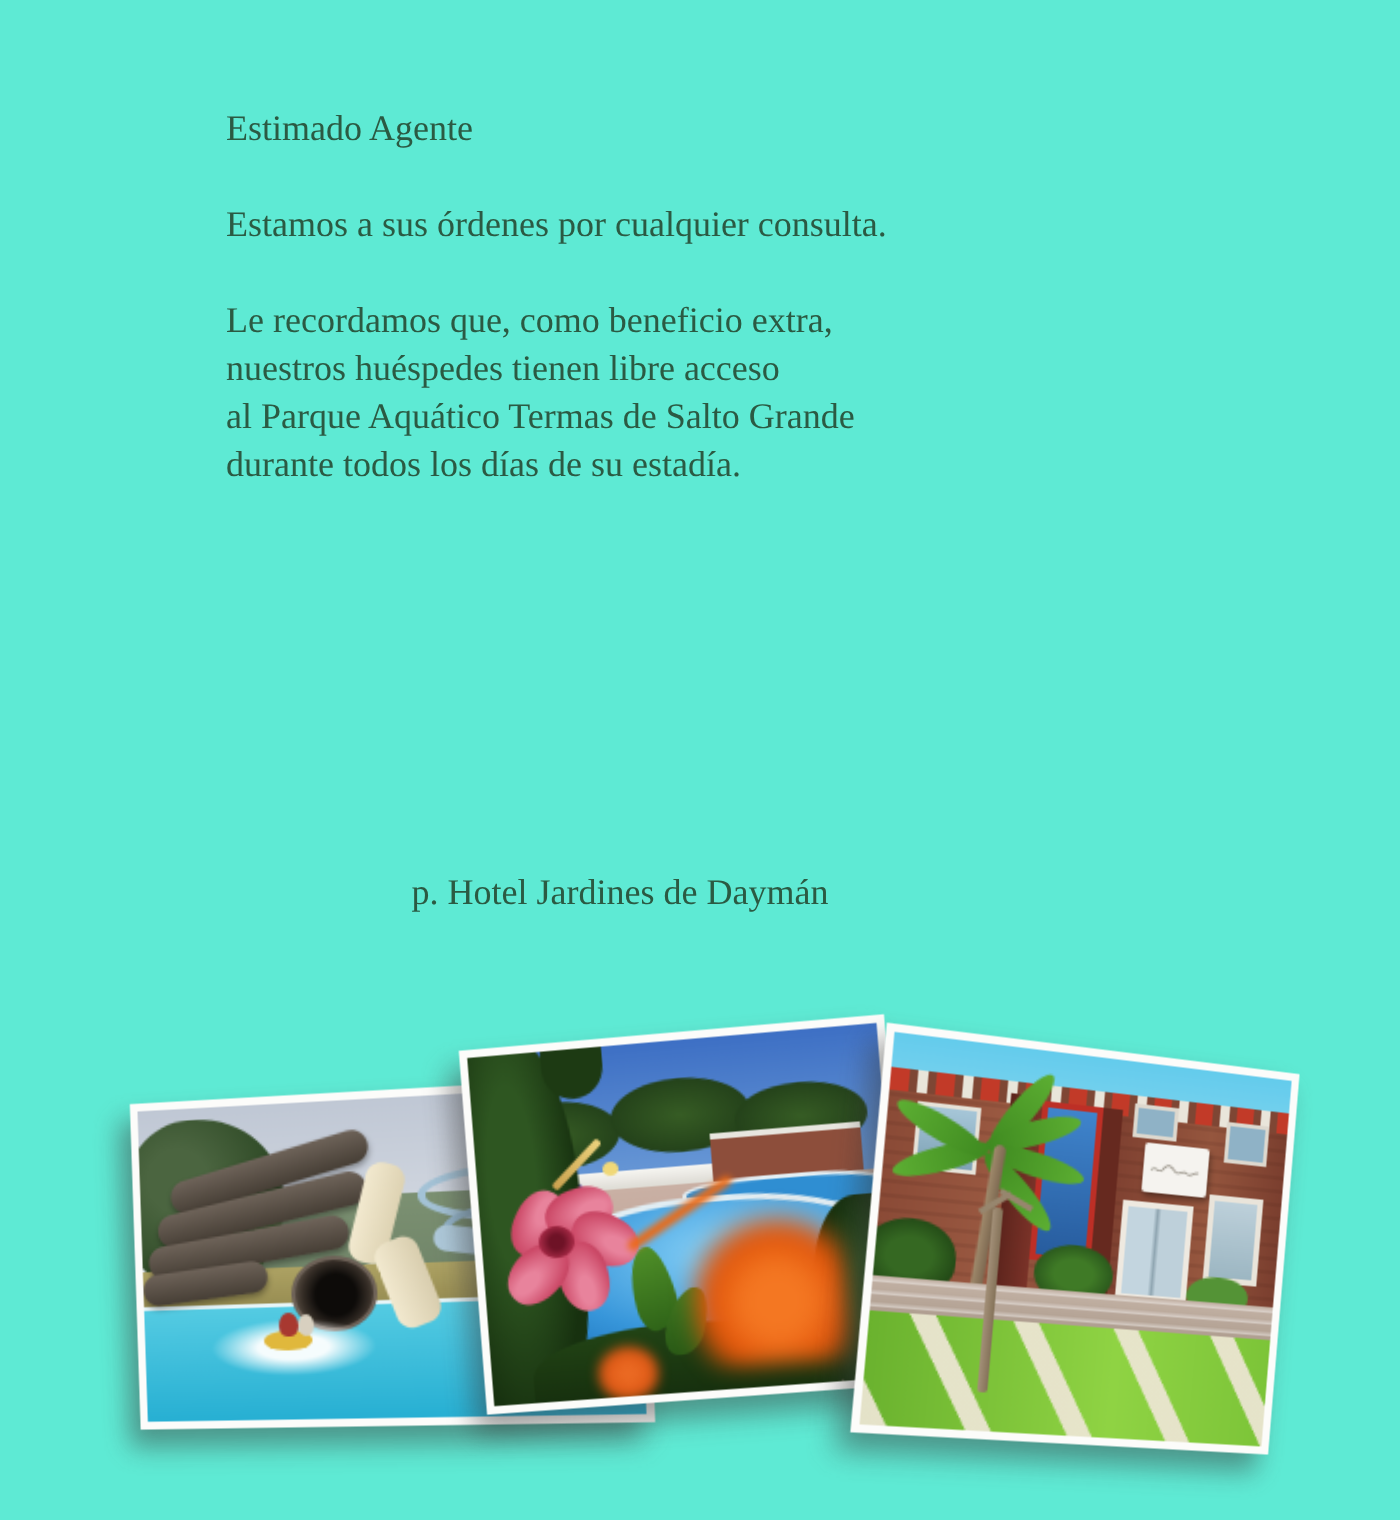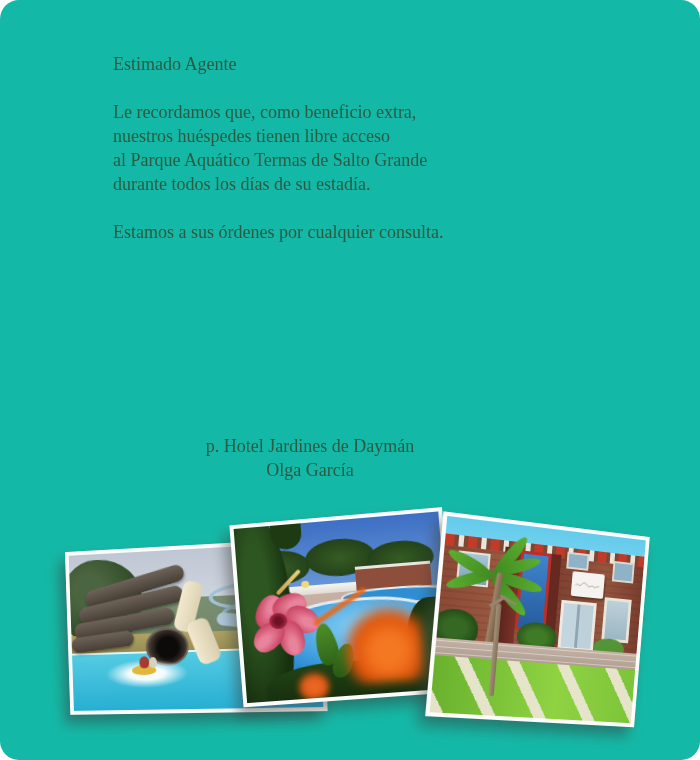--- a/index.html
+++ b/index.html
@@ -1,18 +1,18 @@
 <!DOCTYPE html>
 <html><head>
 <meta charset="utf-8">
 <style>
   html,body{margin:0;padding:0;background:#ffffff;}
   .page{
-    position:relative;width:700px;height:760px;background:#14b8a6;overflow:hidden;
-    font-family:"Liberation Serif","DejaVu Serif",serif;color:#2b5a43;border-radius:19px;
+    position:relative;width:700px;height:760px;background:#5eead4;overflow:hidden;
+    font-family:"Liberation Serif","DejaVu Serif",serif;color:#2b5a43;
   }
   
   .letter{position:absolute;left:113px;top:52px;width:560px;}
   .letter p{margin:0 0 24px 0;font-size:18px;line-height:24px;white-space:pre-wrap;}
   .signature{position:absolute;left:0;top:434px;width:620px;text-align:center;}
   .signature div{font-size:18px;line-height:24px;}
   
   .photo{
     position:absolute;background:#fcfcfa;padding:4px;box-sizing:border-box;
     filter:drop-shadow(-6px 9px 7px rgba(55,55,55,.48));
@@ -148,30 +148,29 @@
   .s3-branch1{left:23%;top:40%;width:9%;height:1.8%;background:#97866e;transform:rotate(-35deg);}
   .s3-branch2{left:28%;top:39%;width:9%;height:1.8%;background:#97866e;transform:rotate(25deg);}
 </style>
 </head>
 <body>
 
 <div class="page">
 
   <div class="letter">
     <p>Estimado Agente</p>
+    <p>Estamos a sus órdenes por cualquier consulta.</p>
     <p>Le recordamos que, como beneficio extra,
 nuestros huéspedes tienen libre acceso
 al Parque Aquático Termas de Salto Grande
 durante todos los días de su estadía.</p>
-    <p>Estamos a sus órdenes por cualquier consulta.</p>
   </div>
 
   <div class="signature">
     <div>p. Hotel Jardines de Daymán</div>
-    <div>Olga García</div>
   </div>
 
   <div class="photo photo1" role="img" aria-label="water park with tube slides, cream slide and turquoise pool">
     <div class="scene">
       <div class="s1-sky"></div>
       <div class="s1-trees-left"></div>
       <div class="s1-trees-far"></div>
       <div class="s1-grass"></div>
       <div class="s1-pool"></div>
       <div class="s1-tube t1"></div>

